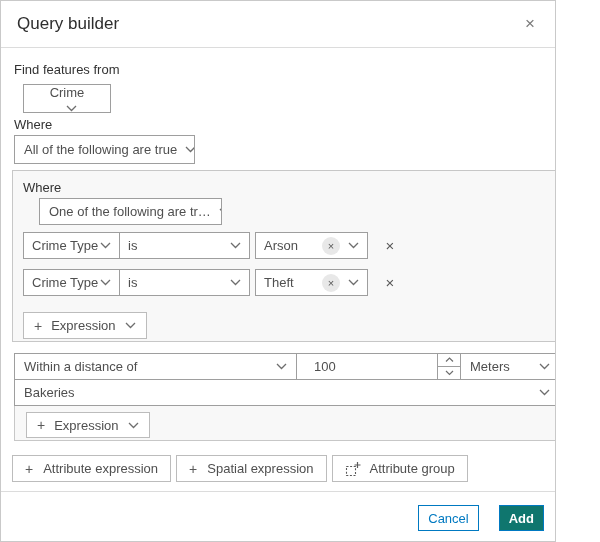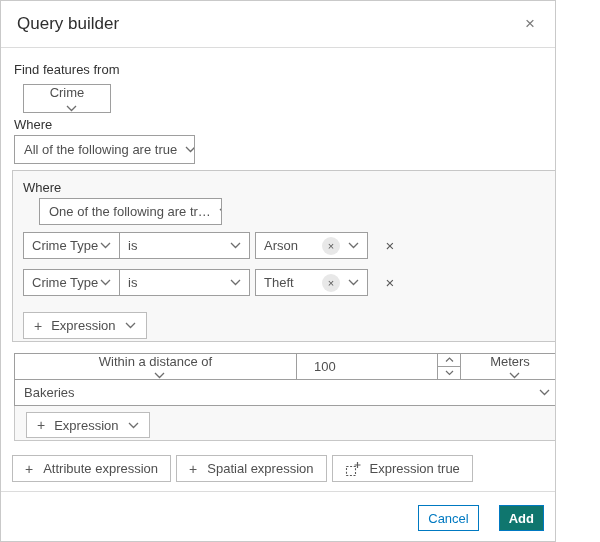--- a/index.html
+++ b/index.html
@@ -82,21 +82,21 @@
     font-family: "Liberation Sans", sans-serif;
   }
   .add-expr .plus { font-size: 14px; margin-right: 9px; color: #595959; }
   .add-expr .chev { margin-left: 9px; }
 
   
   .srow { position: absolute; display: flex; }
   .sbox {
     height: 27px; display: flex; align-items: center;
     border: 1px solid #9e9e9e; background: #fff;
-    font-size: 13px; color: #4f4f4f; padding: 0 9px; flex-direction: column;
+    font-size: 13px; color: #4f4f4f; padding: 0 9px;
   }
   .num-wrap { width: 142px; margin-left: -1px; padding: 8px; }
   .num-wrap input {
     width: 100%; height: 100%; border: none; outline: none;
     font-size: 13px; color: #4f4f4f; padding: 0 9px;
     font-family: "Liberation Sans", sans-serif; background: transparent;
   }
   .spinner { width: 24px; margin-left: -1px; padding: 0; flex-direction: column; }
   .spin-btn {
     flex: 1; width: 100%; display: flex; align-items: center; justify-content: center;
@@ -277,21 +277,21 @@
       <span class="plus">+</span>
       <span>Spatial expression</span>
     </button>
     <button class="act-btn">
       <span class="grp-icon">
         <svg width="16" height="16" viewBox="0 0 16 16">
           <rect x="1.5" y="5.5" width="9" height="9" fill="none" stroke="#595959" stroke-width="1.1" stroke-dasharray="2,1.6"></rect>
           <path d="M12.5 1 V7 M9.5 4 H15.5" stroke="#595959" stroke-width="1.2" fill="none"></path>
         </svg>
       </span>
-      <span>Expression true</span>
+      <span>Attribute group</span>
     </button>
   </div>
 
   <div class="foot-divider"></div>
   <div class="footer">
     <button class="btn btn-cancel">Cancel</button>
     <button class="btn btn-add">Add</button>
   </div>
 
 </div>

